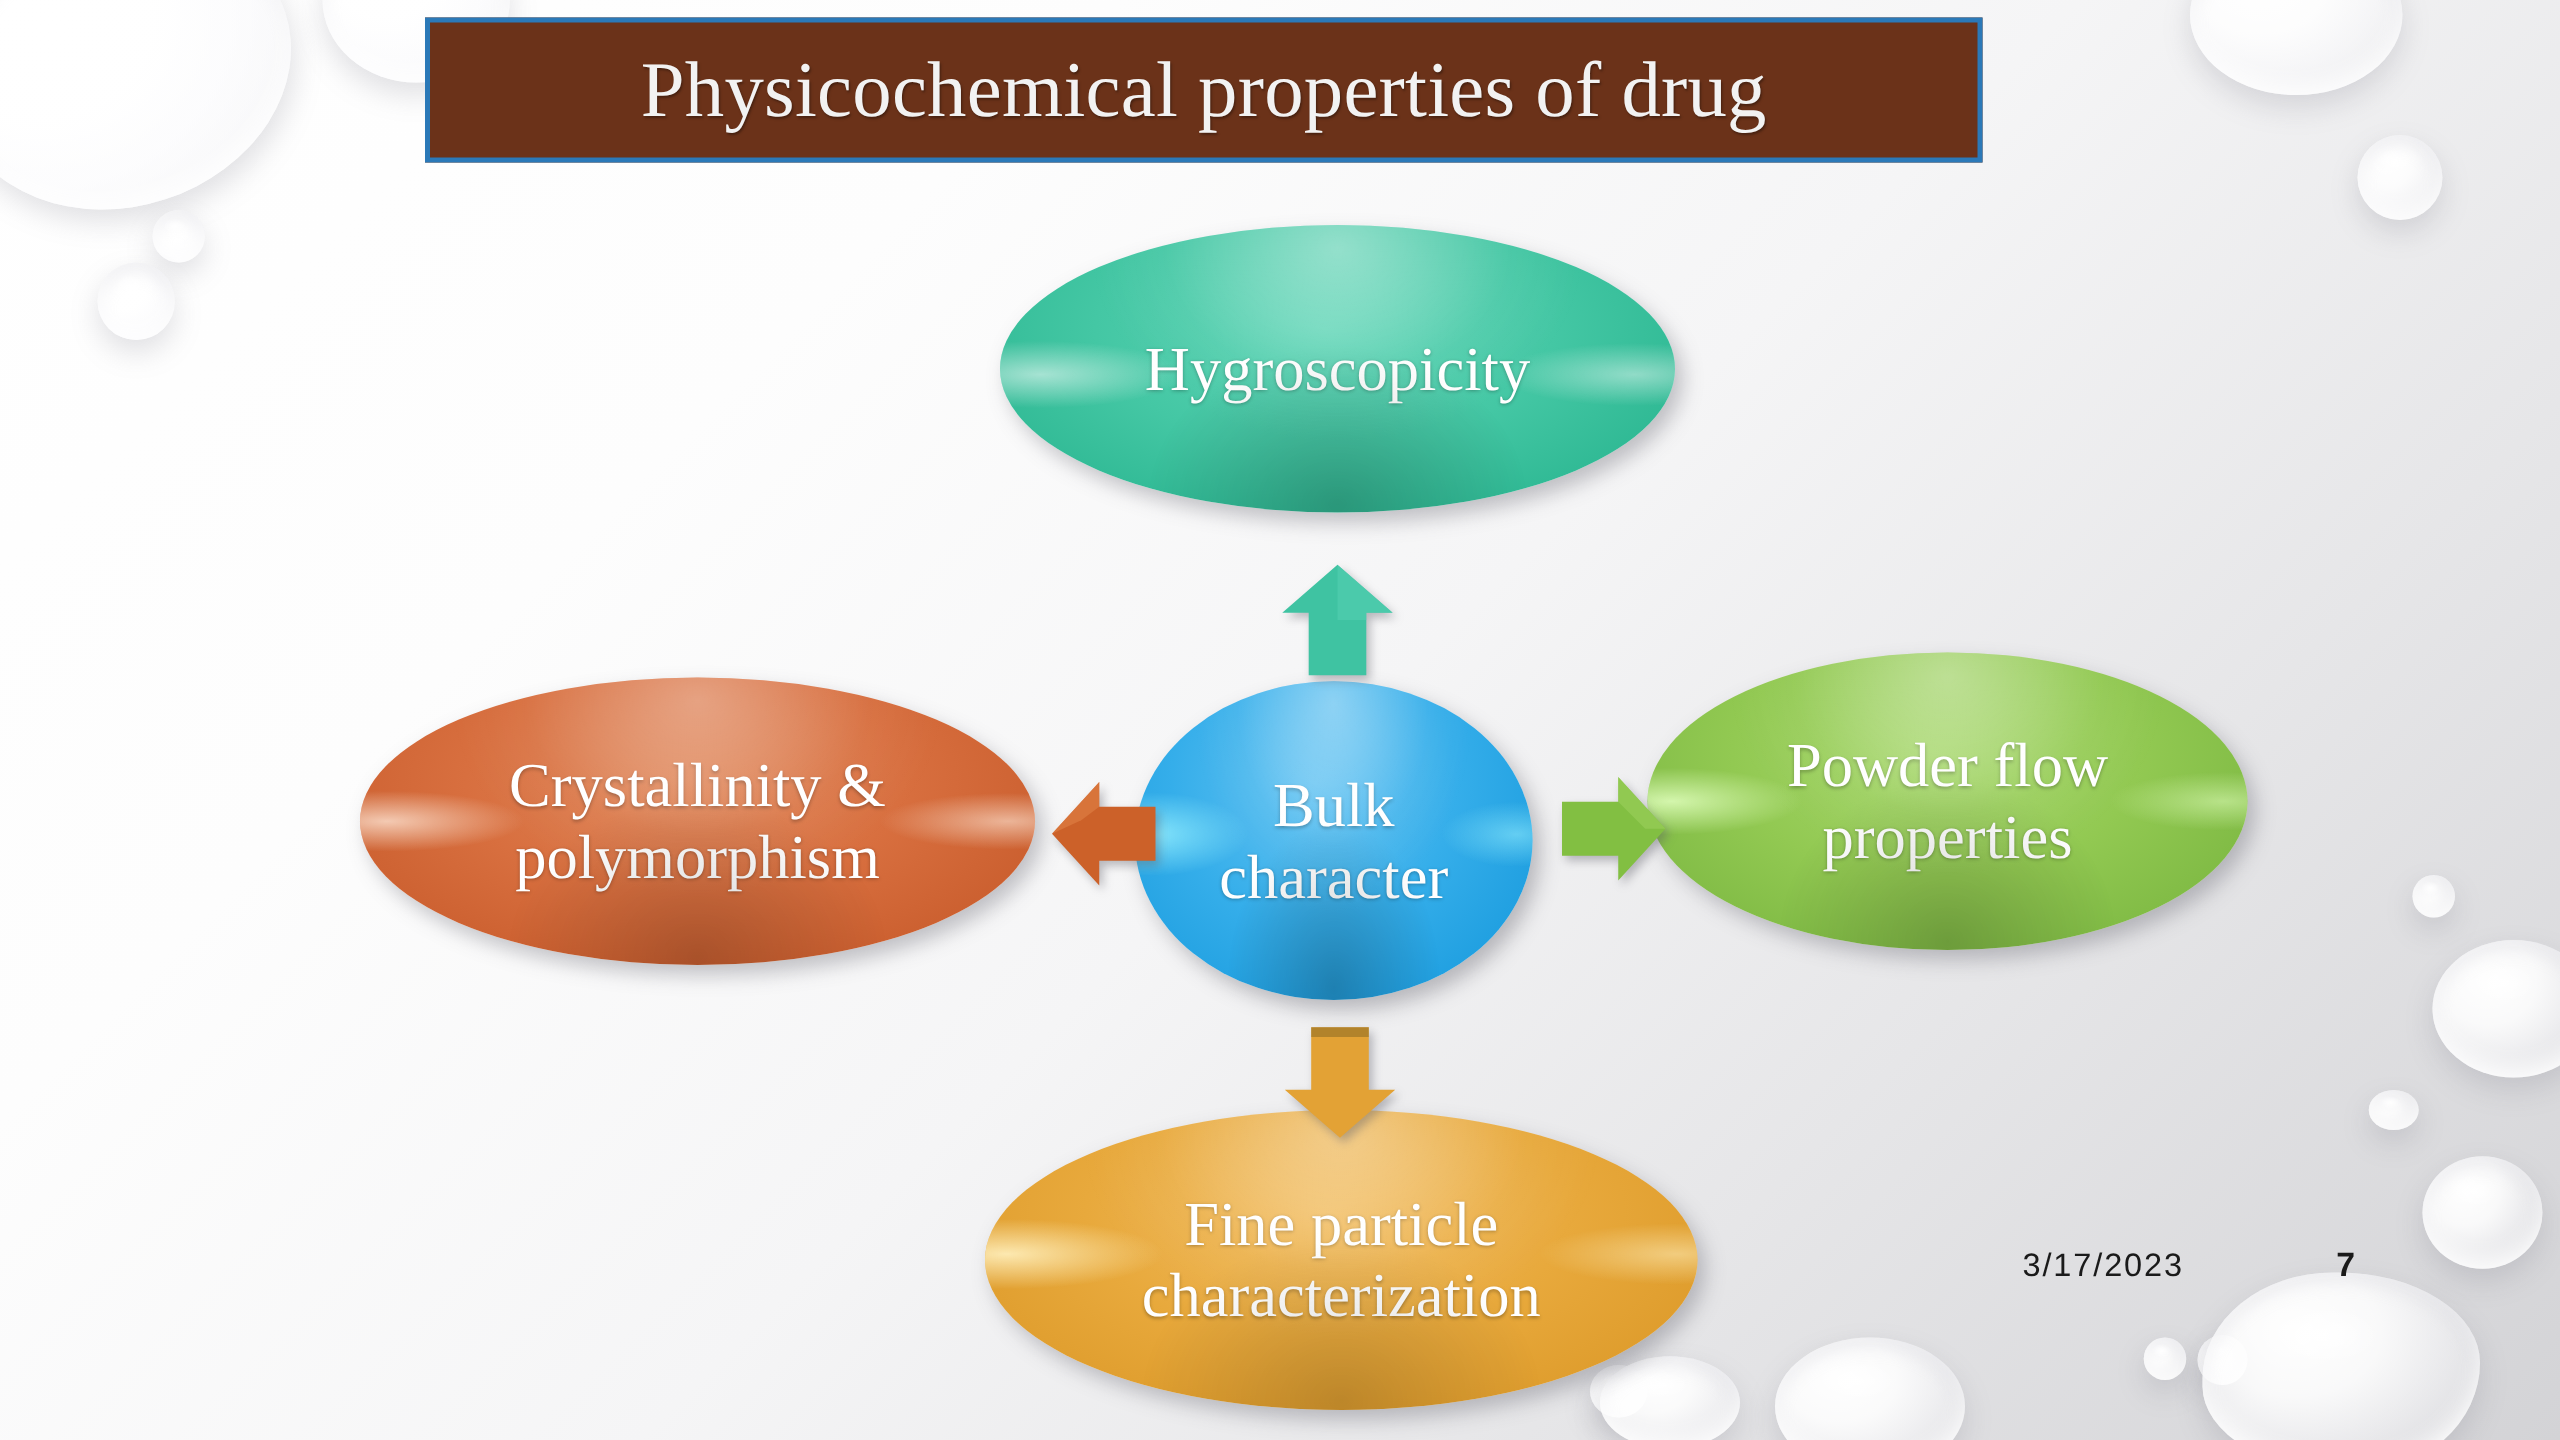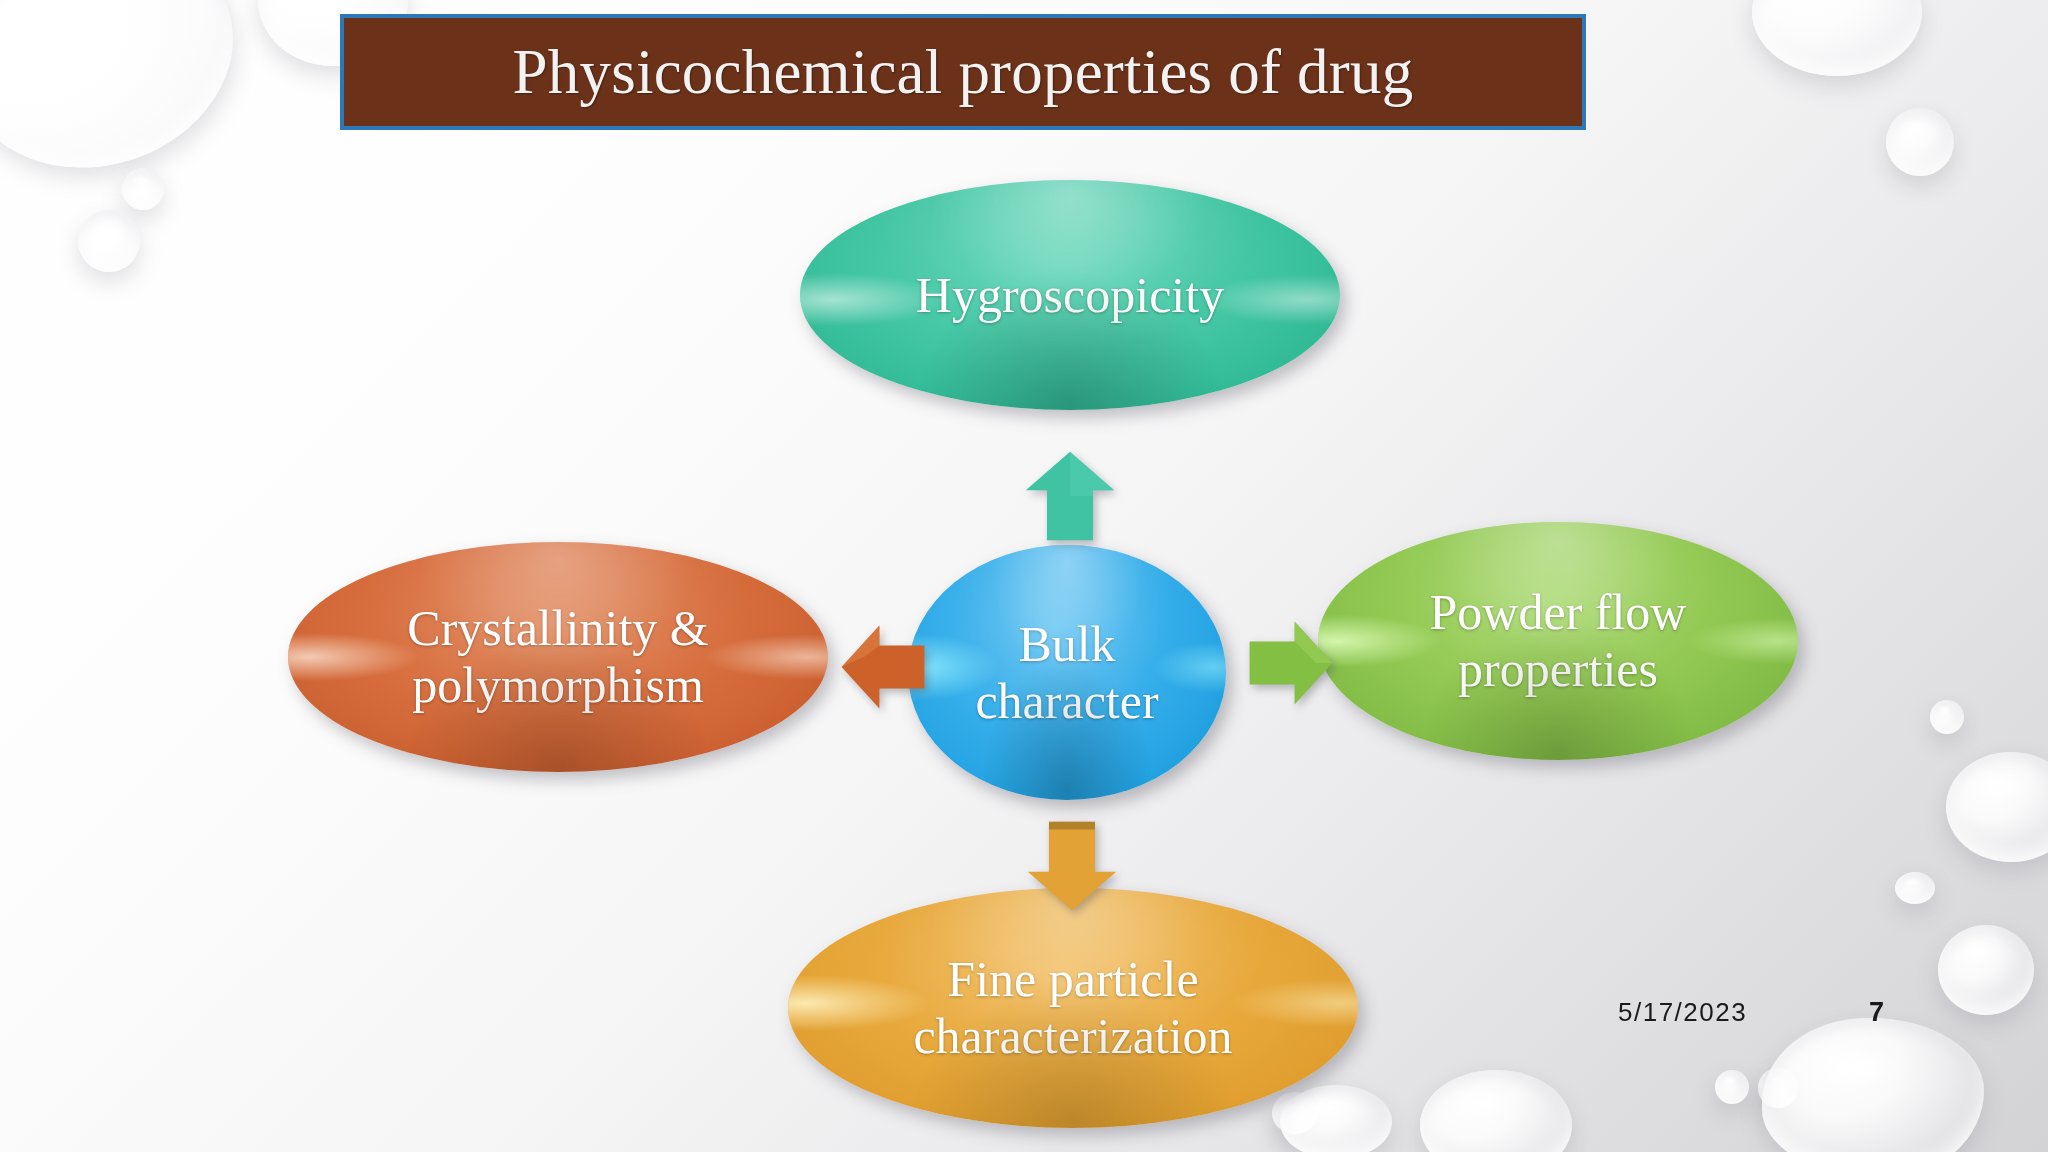--- a/index.html
+++ b/index.html
@@ -242,16 +242,16 @@
   <svg class="arrow" id="arrow-left" viewBox="0 0 100 100">
     <polygon points="4,50 46,4 46,26 96,26 96,74 46,74 46,96" fill="#CC6129"></polygon>
     <polygon points="4,50 46,4 46,26 30,38" fill="#E08146" opacity="0.6"></polygon>
   </svg>
 
   <svg class="arrow" id="arrow-right" viewBox="0 0 100 100">
     <polygon points="96,50 54,96 54,74 4,74 4,26 54,26 54,4" fill="#82BF42"></polygon>
     <polygon points="54,4 96,50 78,50 54,26" fill="#9BD05B" opacity="0.6"></polygon>
   </svg>
 
-  <div id="footer-date">5/17/2023</div>
+  <div id="footer-date">3/17/2023</div>
   <div id="footer-slide-number">7</div>
 
 </div>
 
 </body></html>

